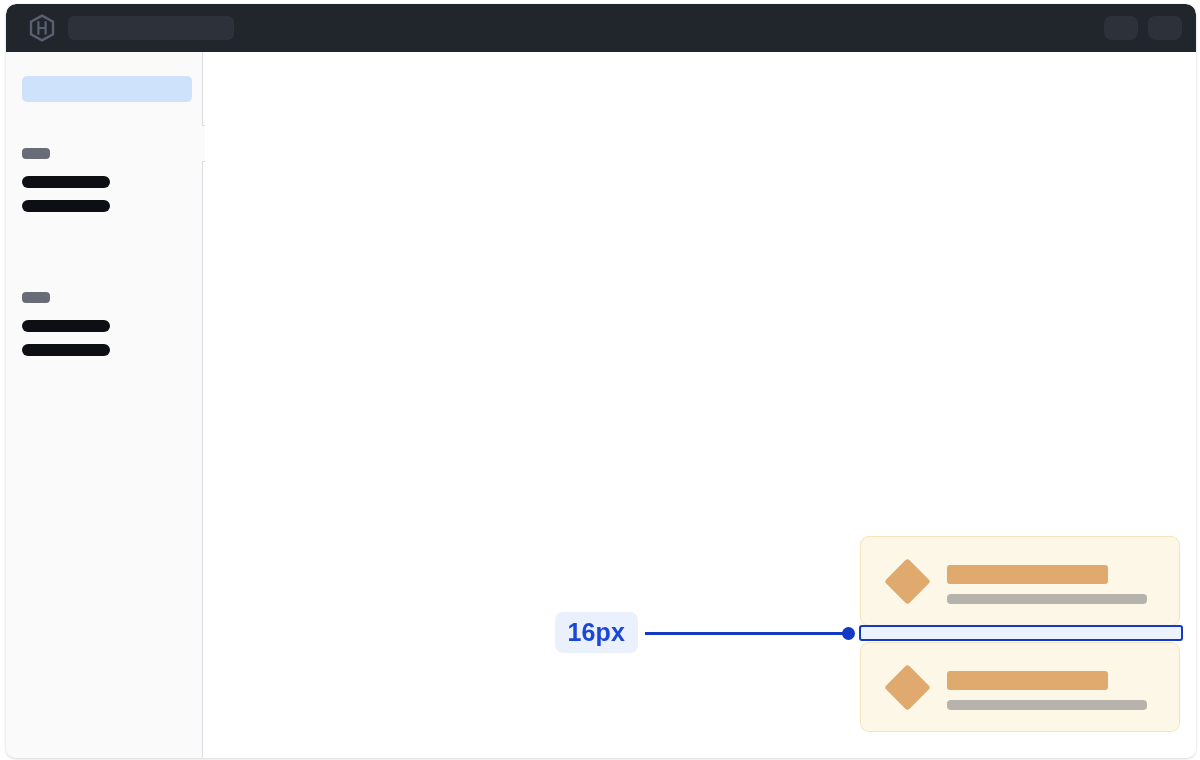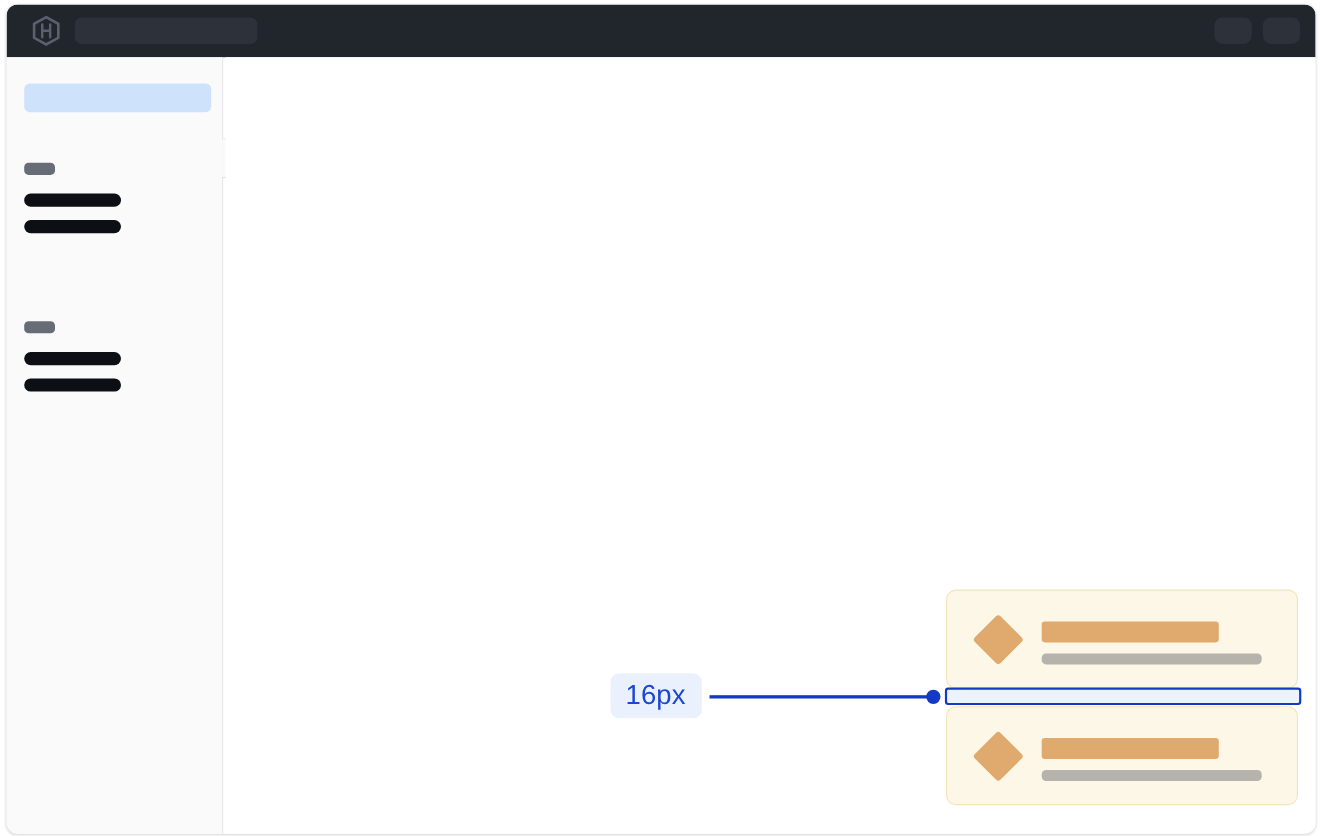--- a/index.html
+++ b/index.html
@@ -229,21 +229,21 @@
     background: #eaf1fd;
     border-radius: 8px;
     display: flex;
     align-items: center;
     justify-content: center;
     padding: 0 13px;
   }
   .measure-badge span {
     color: #1a47d4;
     font-size: 25px;
-    font-weight: 400;
+    font-weight: 700;
     letter-spacing: 0.1px;
     line-height: 1;
     font-family: "Liberation Sans", sans-serif;
   }
 </style>
 </head>
 <body>
 
 <div id="app">
   <div class="window">

